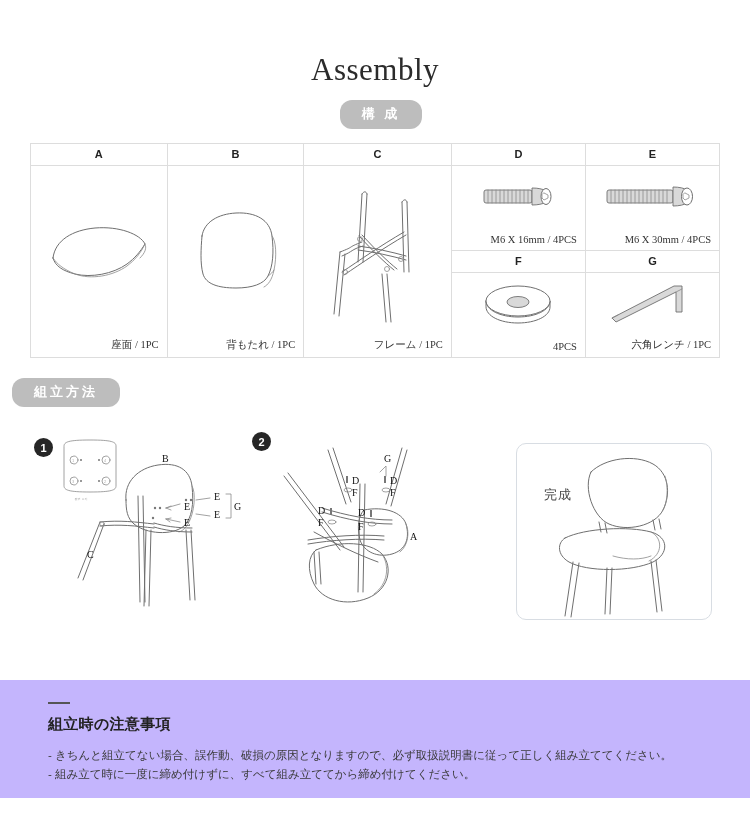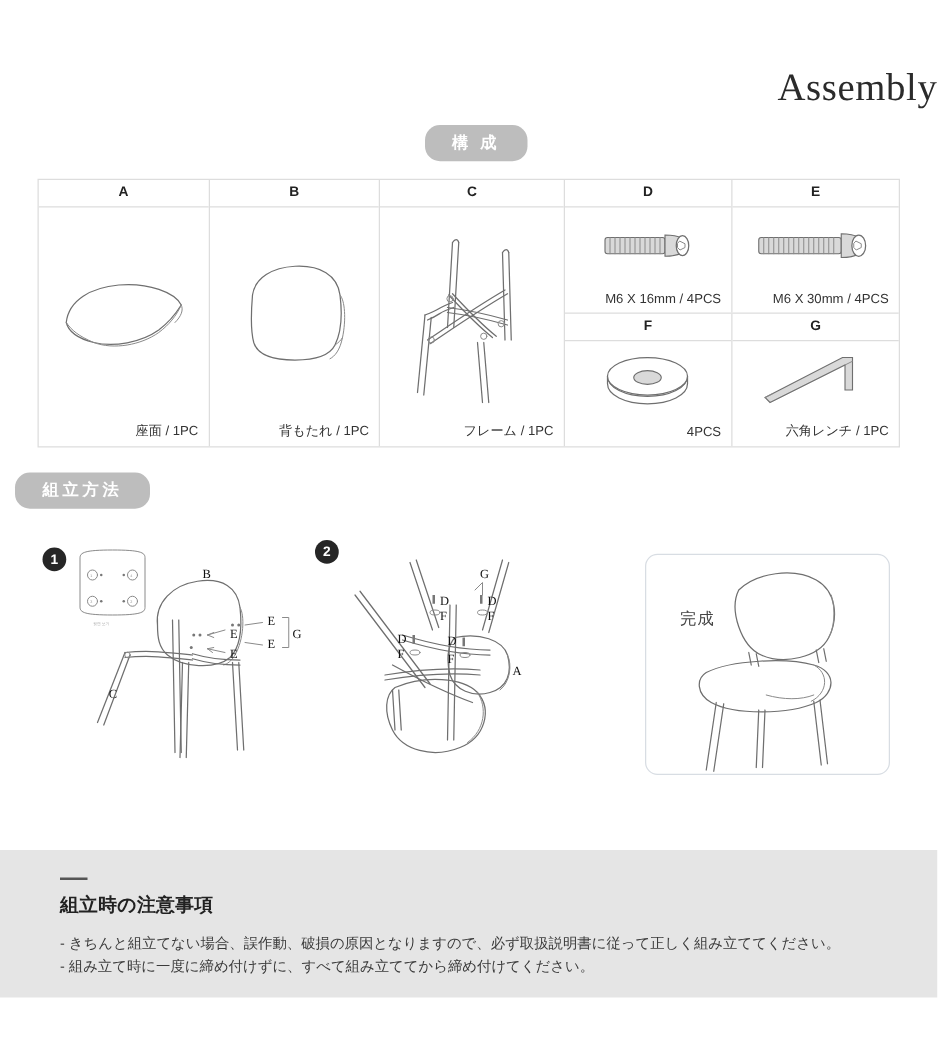--- a/index.html
+++ b/index.html
@@ -7,21 +7,21 @@
     width: 750px; height: 833px;
     background: #ffffff;
     font-family: "Liberation Sans", sans-serif;
     color: #333;
     overflow: hidden;
   }
   .page { position: relative; width: 750px; height: 833px; background: #fff; }
 
   
   .title {
-    text-align: right;
+    text-align: center;
     font-family: "Liberation Serif", serif;
     font-size: 31px;
     font-weight: 400;
     color: #2b2b2b;
     letter-spacing: 0.5px;
     padding-top: 52px;
   }
   .badge-wrap { text-align: center; margin-top: 12px; }
   .badge {
     display: inline-block;
@@ -61,21 +61,21 @@
     font-size: 11px; font-weight: 700; color: #222;
     border-bottom: 1px solid #dddddd;
   }
   .pbody { flex: 1; position: relative; }
   .pfig {
     position: absolute; left: 0; right: 0; top: 0; bottom: 22px;
     display: flex; align-items: center; justify-content: center;
   }
   .pcap {
     position: absolute; right: 8px; bottom: 5px;
-    font-size: 10.5px; color: #333; white-space: nowrap;
+    font-size: 10.5px; color: #333; white-space: nowrap; font-family: Liberation Serif, serif;
   }
 
   .rrow { display: flex; flex: 1; }
   .rrow.top { border-bottom: 1px solid #dddddd; }
   .rcell { flex: 1; display: flex; flex-direction: column; position: relative; }
   .rcell.left { border-right: 1px solid #dddddd; }
 
   
   .method-badge-wrap { position: absolute; left: 0; right: 0; top: 378px; text-align: left; }
 
@@ -103,21 +103,21 @@
 
   .notes {
     position: absolute; left: 32px; top: 630px; width: 690px;
     font-size: 10.5px; line-height: 17px; color: #555;
   }
 
   
   .caution {
     position: absolute; left: 0; top: 680px;
     width: 750px; height: 118px;
-    background: #e5e5e5;
+    background: #c4b5fd;
   }
   .caution-inner { padding: 22px 42px 0 48px; }
   .cdash { width: 22px; height: 2px; background: #555; margin-bottom: 11px; }
   .ctitle { font-size: 15px; font-weight: 700; color: #222; margin-bottom: 12px; letter-spacing: .3px; }
   .cline { font-size: 11.5px; color: #3a3a3a; line-height: 19px; }
 
   svg { display: block; }
   .ln { fill: none; stroke: #6f6f6f; stroke-width: 1; stroke-linecap: round; stroke-linejoin: round; }
   .ln2 { fill: none; stroke: #8a8a8a; stroke-width: .8; stroke-linecap: round; stroke-linejoin: round; }
   .fillg { fill: #d9d9d9; stroke: #6f6f6f; stroke-width: .9; }

